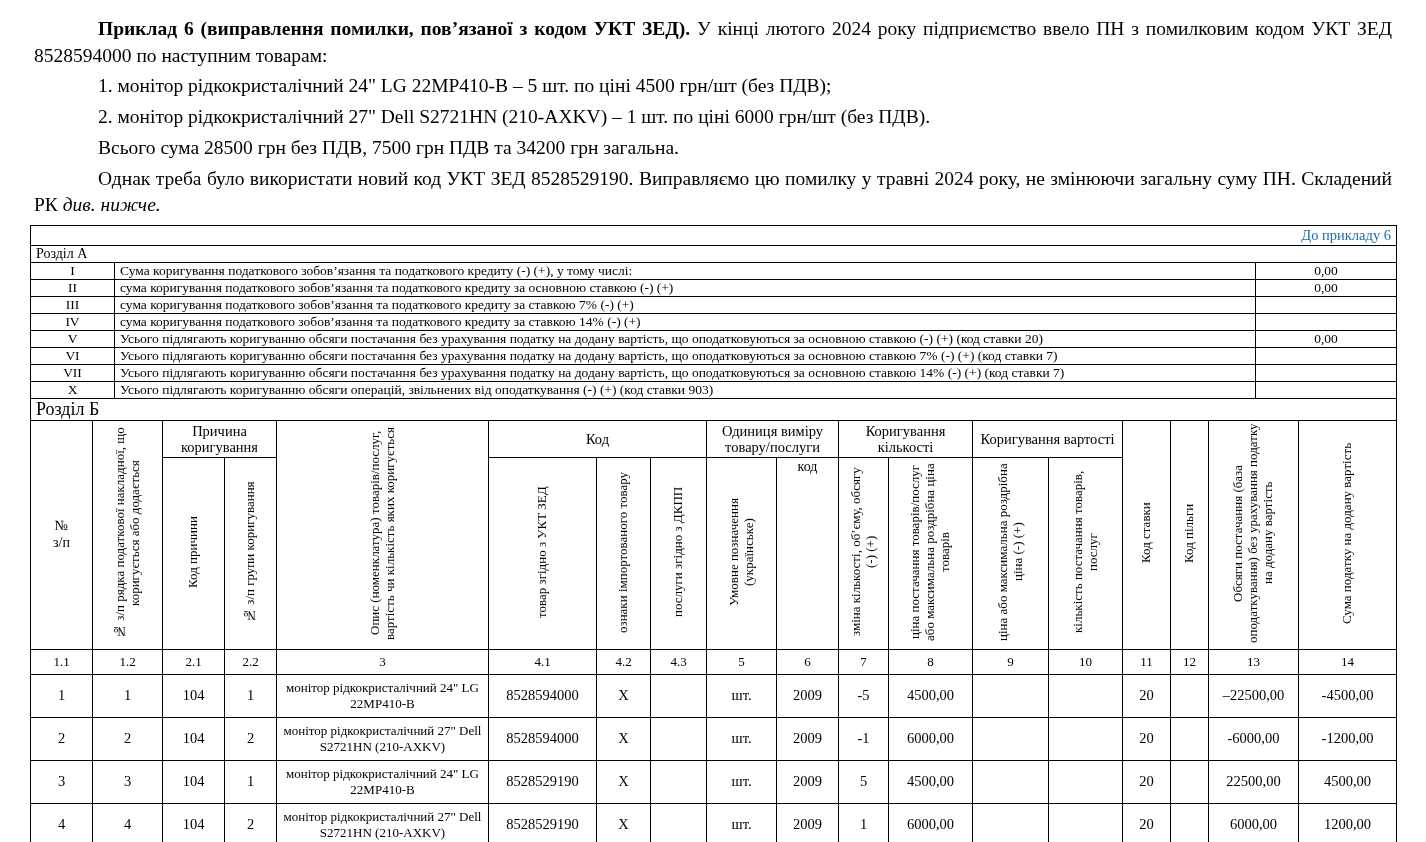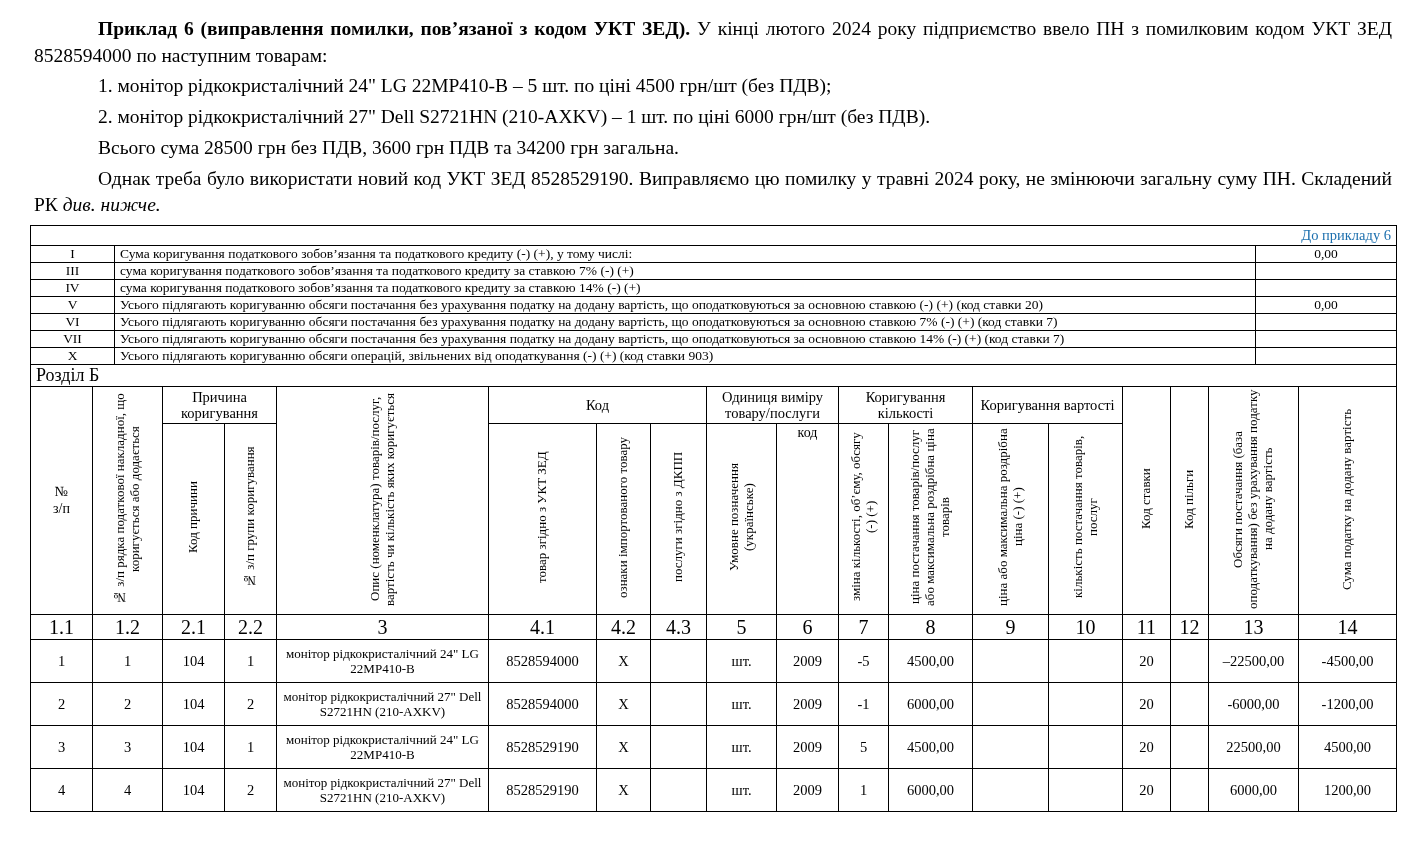--- a/index.html
+++ b/index.html
@@ -31,52 +31,60 @@
   .tb{margin-top:-1px;}
   .tb th,.tb td{text-align:center;vertical-align:middle;padding:0 2px;}
   .tb .secrow td{text-align:left;height:16px;font-size:18px;padding:0 5px;}
   .tb .grprow th{height:36px;font-size:14.5px;line-height:1.12;}
   .tb th.hnum{font-size:14px;white-space:pre-line;line-height:1.2;}
   .vt{writing-mode:vertical-rl;transform:rotate(180deg);display:inline-block;
       font-size:13px;line-height:1.14;white-space:normal;}
   .vt1{height:178px;}
   .vt2{height:224px;}
   .tb th.unitcode{vertical-align:top;font-size:14px;padding-top:1px;}
-  .tb .numrow td{height:24px;font-size:20px;}
+  .tb .numrow td{height:24px;font-size:13px;}
   .tb .brow td{height:42px;font-size:14.5px;}
   .tb td.b-desc{font-size:13px;line-height:1.18;padding:0 6px;}
 </style>
 </head>
 <body>
 
 <div class="page">
 
   <div class="intro">
     <p><span class="b">Приклад 6 (виправлення помилки, пов’язаної з кодом УКТ ЗЕД).</span><span> У кінці лютого 2024 року підприємство ввело ПН з помилковим кодом УКТ ЗЕД 8528594000 по наступним товарам:</span></p>
     <p>1. монітор рідкокристалічний 24" LG  22MP410-B – 5 шт. по ціні 4500 грн/шт (без ПДВ);</p>
     <p>2. монітор рідкокристалічний 27" Dell S2721HN (210-AXKV) –  1 шт. по ціні 6000 грн/шт (без ПДВ).</p>
-    <p>Всього сума 28500 грн без ПДВ, 3600 грн ПДВ та 34200 грн загальна.</p>
+    <p>Всього сума 28500 грн без ПДВ, 7500 грн ПДВ та 34200 грн загальна.</p>
     <p><span>Однак треба було використати новий код УКТ ЗЕД 8528529190. Виправляємо цю помилку у травні 2024 року, не змінюючи загальну суму ПН. Складений РК </span><span class="i">див. нижче.</span></p>
   </div>
 
   <table class="ta">
     <colgroup>
         <col style="width:84px">
         <col style="width:1141px">
         <col style="width:141px">
       </colgroup>
     <tbody>
       <tr class="linkrow">
         <td colspan="3"><a style="color: rgb(28, 111, 174);">До прикладу 6</a></td>
       </tr>
+      <tr class="secrow">
+        <td colspan="3">Розділ А</td>
+      </tr>
     </tbody>
     <tbody>
         <tr>
           <td class="a-num">I</td>
           <td class="a-desc">Сума коригування податкового зобов’язання та податкового кредиту (-) (+), у тому числі:</td>
+          <td class="a-val">0,00</td>
+        </tr>
+        <tr>
+          <td class="a-num">II</td>
+          <td class="a-desc">сума коригування податкового зобов’язання та податкового кредиту за основною ставкою (-) (+)</td>
           <td class="a-val">0,00</td>
         </tr>
         <tr>
           <td class="a-num">III</td>
           <td class="a-desc">сума коригування податкового зобов’язання та податкового кредиту за ставкою 7% (-) (+)</td>
           <td class="a-val"></td>
         </tr>
         <tr>
           <td class="a-num">IV</td>
           <td class="a-desc">сума коригування податкового зобов’язання та податкового кредиту за ставкою 14% (-) (+)</td>

